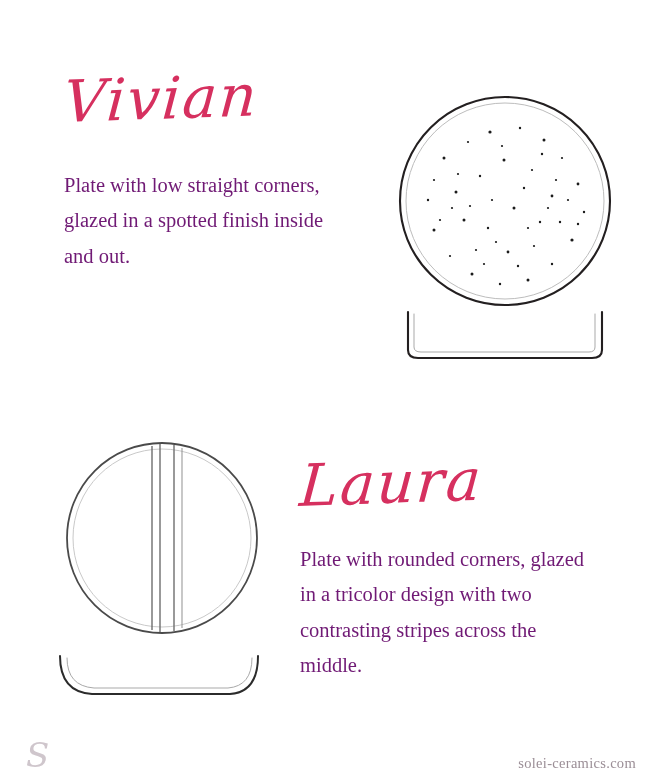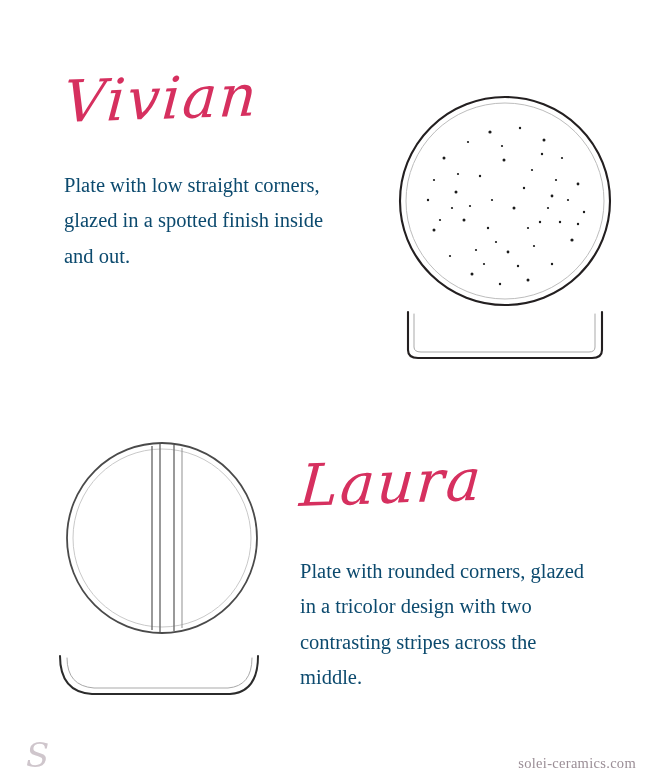--- a/index.html
+++ b/index.html
@@ -44,32 +44,31 @@
     font-size: 58px;
     transform: rotate(-2deg) skewX(-6deg);
   }
 
   
   .description {
     position: absolute;
     font-family: "Liberation Serif", serif;
     font-size: 20.5px;
     line-height: 1.72;
-    color: #0c4a6e;
+    color: #701a75;
   }
   #desc-vivian {
     left: 64px;
     top: 168px;
     width: 290px;
   }
   #desc-laura {
     left: 300px;
     top: 542px;
     width: 300px;
-    margin-top: 12px;
   }
 
   
   .illustration {
     position: absolute;
   }
   #illus-vivian { left: 392px; top: 88px; width: 240px; height: 275px; }
   #illus-laura  { left: 52px;  top: 430px; width: 240px; height: 285px; }
 
   .illustration svg { display: block; }

